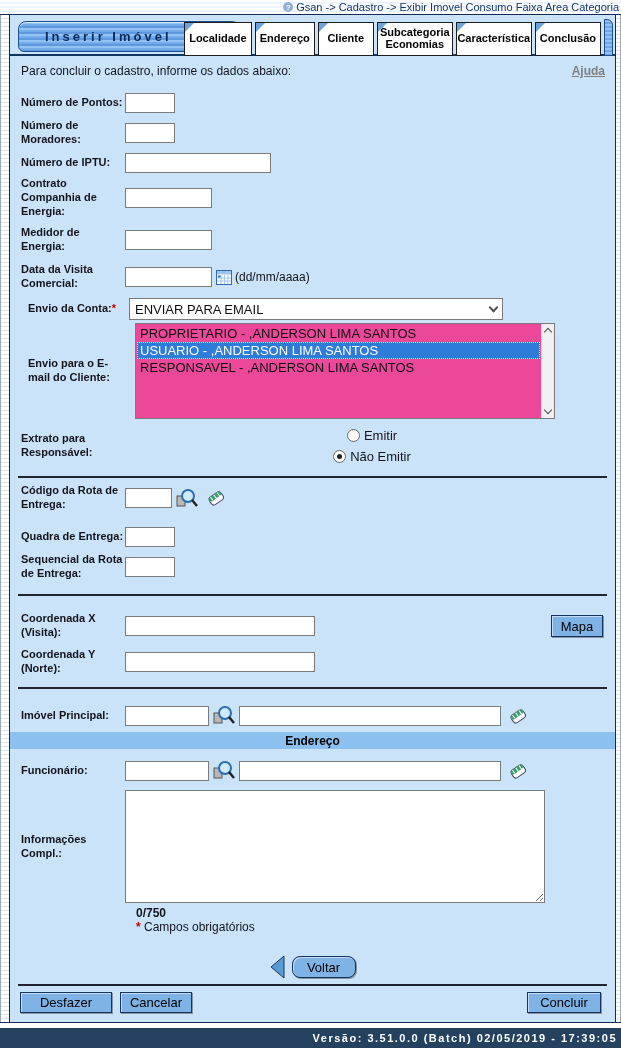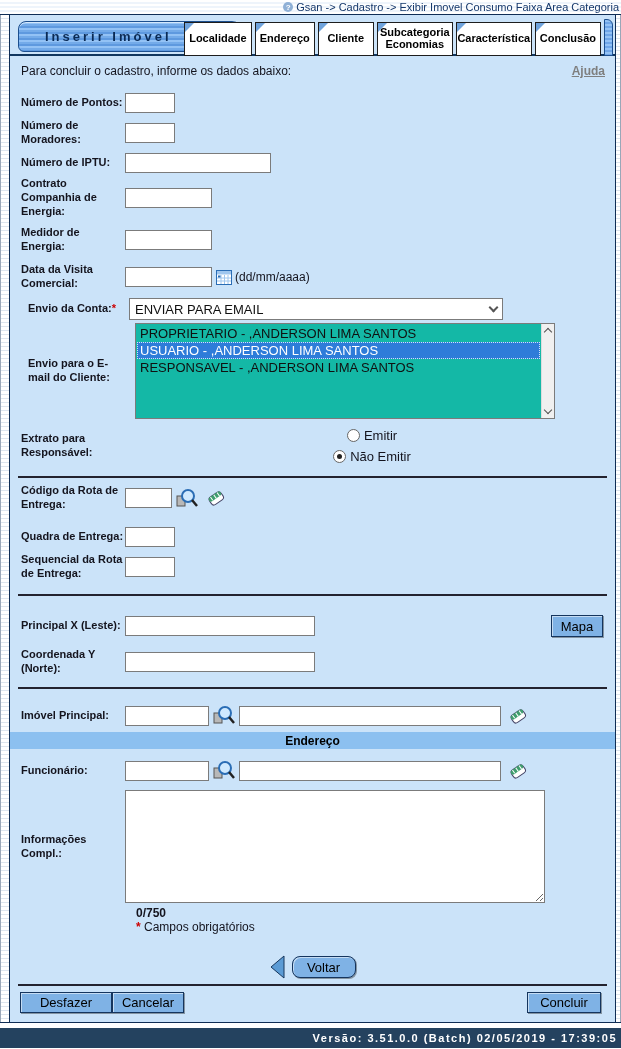--- a/index.html
+++ b/index.html
@@ -108,21 +108,21 @@
     width: 374px; height: 22px; margin-left: 4px; background: #fff;
     border: 1px solid #7b7b7b; display: flex; align-items: center;
     font-size: 13px; padding: 0 5px; cursor: pointer; color: #101010;
   }
   .select .val { flex: 1; }
   .chev { width: 7px; height: 7px; border-right: 2px solid #555; border-bottom: 2px solid #555; transform: rotate(45deg); margin-bottom: 3px; }
 
   
   .listbox {
     position: relative; width: 420px; height: 96px; margin-left: 10px;
-    background: #14b8a6; border: 1px solid #7b7b7b; overflow: hidden;
+    background: #ec4899; border: 1px solid #7b7b7b; overflow: hidden;
   }
   .listbox-items { position: absolute; inset: 1px 14px 1px 1px; }
   .listbox-item { font-size: 13px; line-height: 17px; padding-left: 3px; white-space: nowrap; cursor: pointer; color: #101010; }
   .listbox-item.selected { background: #2e7cd9; color: #fff; outline: 1px dotted #cfe3fa; outline-offset: -1px; }
   .sbar { position: absolute; top: 0; right: 0; bottom: 0; width: 13px; background: #f0f0f0; border-left: 1px solid #dcdcdc; }
   .sbar .arr { position: absolute; left: 3px; width: 6px; height: 6px; border-right: 1px solid #505050; border-bottom: 1px solid #505050; cursor: pointer; }
   .sbar .up { top: 5px; transform: rotate(-135deg); }
   .sbar .dn { bottom: 5px; transform: rotate(45deg); }
 
   
@@ -140,21 +140,21 @@
   
   .btn {
     background: #7fb2e5; border: 1px solid #15355e; color: #000;
     font-family: "Liberation Sans", sans-serif; font-size: 13px;
     height: 21px; cursor: pointer;
     box-shadow: inset 1px 1px 0 rgba(255,255,255,.55), 1px 1px 0 rgba(0,0,0,.35);
   }
   .btn-mapa { width: 52px; height: 22px; margin-right: 12px; }
   .btn-voltar { width: 64px; height: 22px; border-radius: 8px; }
   .btn-desfazer { width: 92px; margin-left: 10px; }
-  .btn-cancelar { width: 72px; }
+  .btn-cancelar { width: 72px; margin-left: 8px; }
   .btn-concluir { width: 74px; margin-right: 14px; }
 
   .endereco-band {
     margin-top: 3px; height: 17px; background: #8cc0f0;
     display: flex; align-items: center; justify-content: center;
     font-weight: bold; font-size: 12px; color: #000;
   }
 
   textarea.info {
     width: 420px; height: 113px; border: 1px solid #7b7b7b; background: #fff;
@@ -335,21 +335,21 @@
       <div class="row r-seq">
         <span class="lbl">Sequencial da Rota de Entrega:</span>
         <span class="fld">
             <input class="txt w50" value="" style="">
           </span>
       </div>
 
       <div class="divider dv2"></div>
 
       <div class="row r-coordx">
-        <span class="lbl">Principal X (Leste):</span>
+        <span class="lbl">Coordenada X (Visita):</span>
         <span class="fld">
           <input class="txt w190" value="" style="">
           <span style="flex:1"></span>
           <button class="btn btn-mapa">Mapa</button>
         </span>
       </div>
 
       <div class="row r-coordy">
         <span class="lbl">Coordenada Y (Norte):</span>
         <span class="fld">

